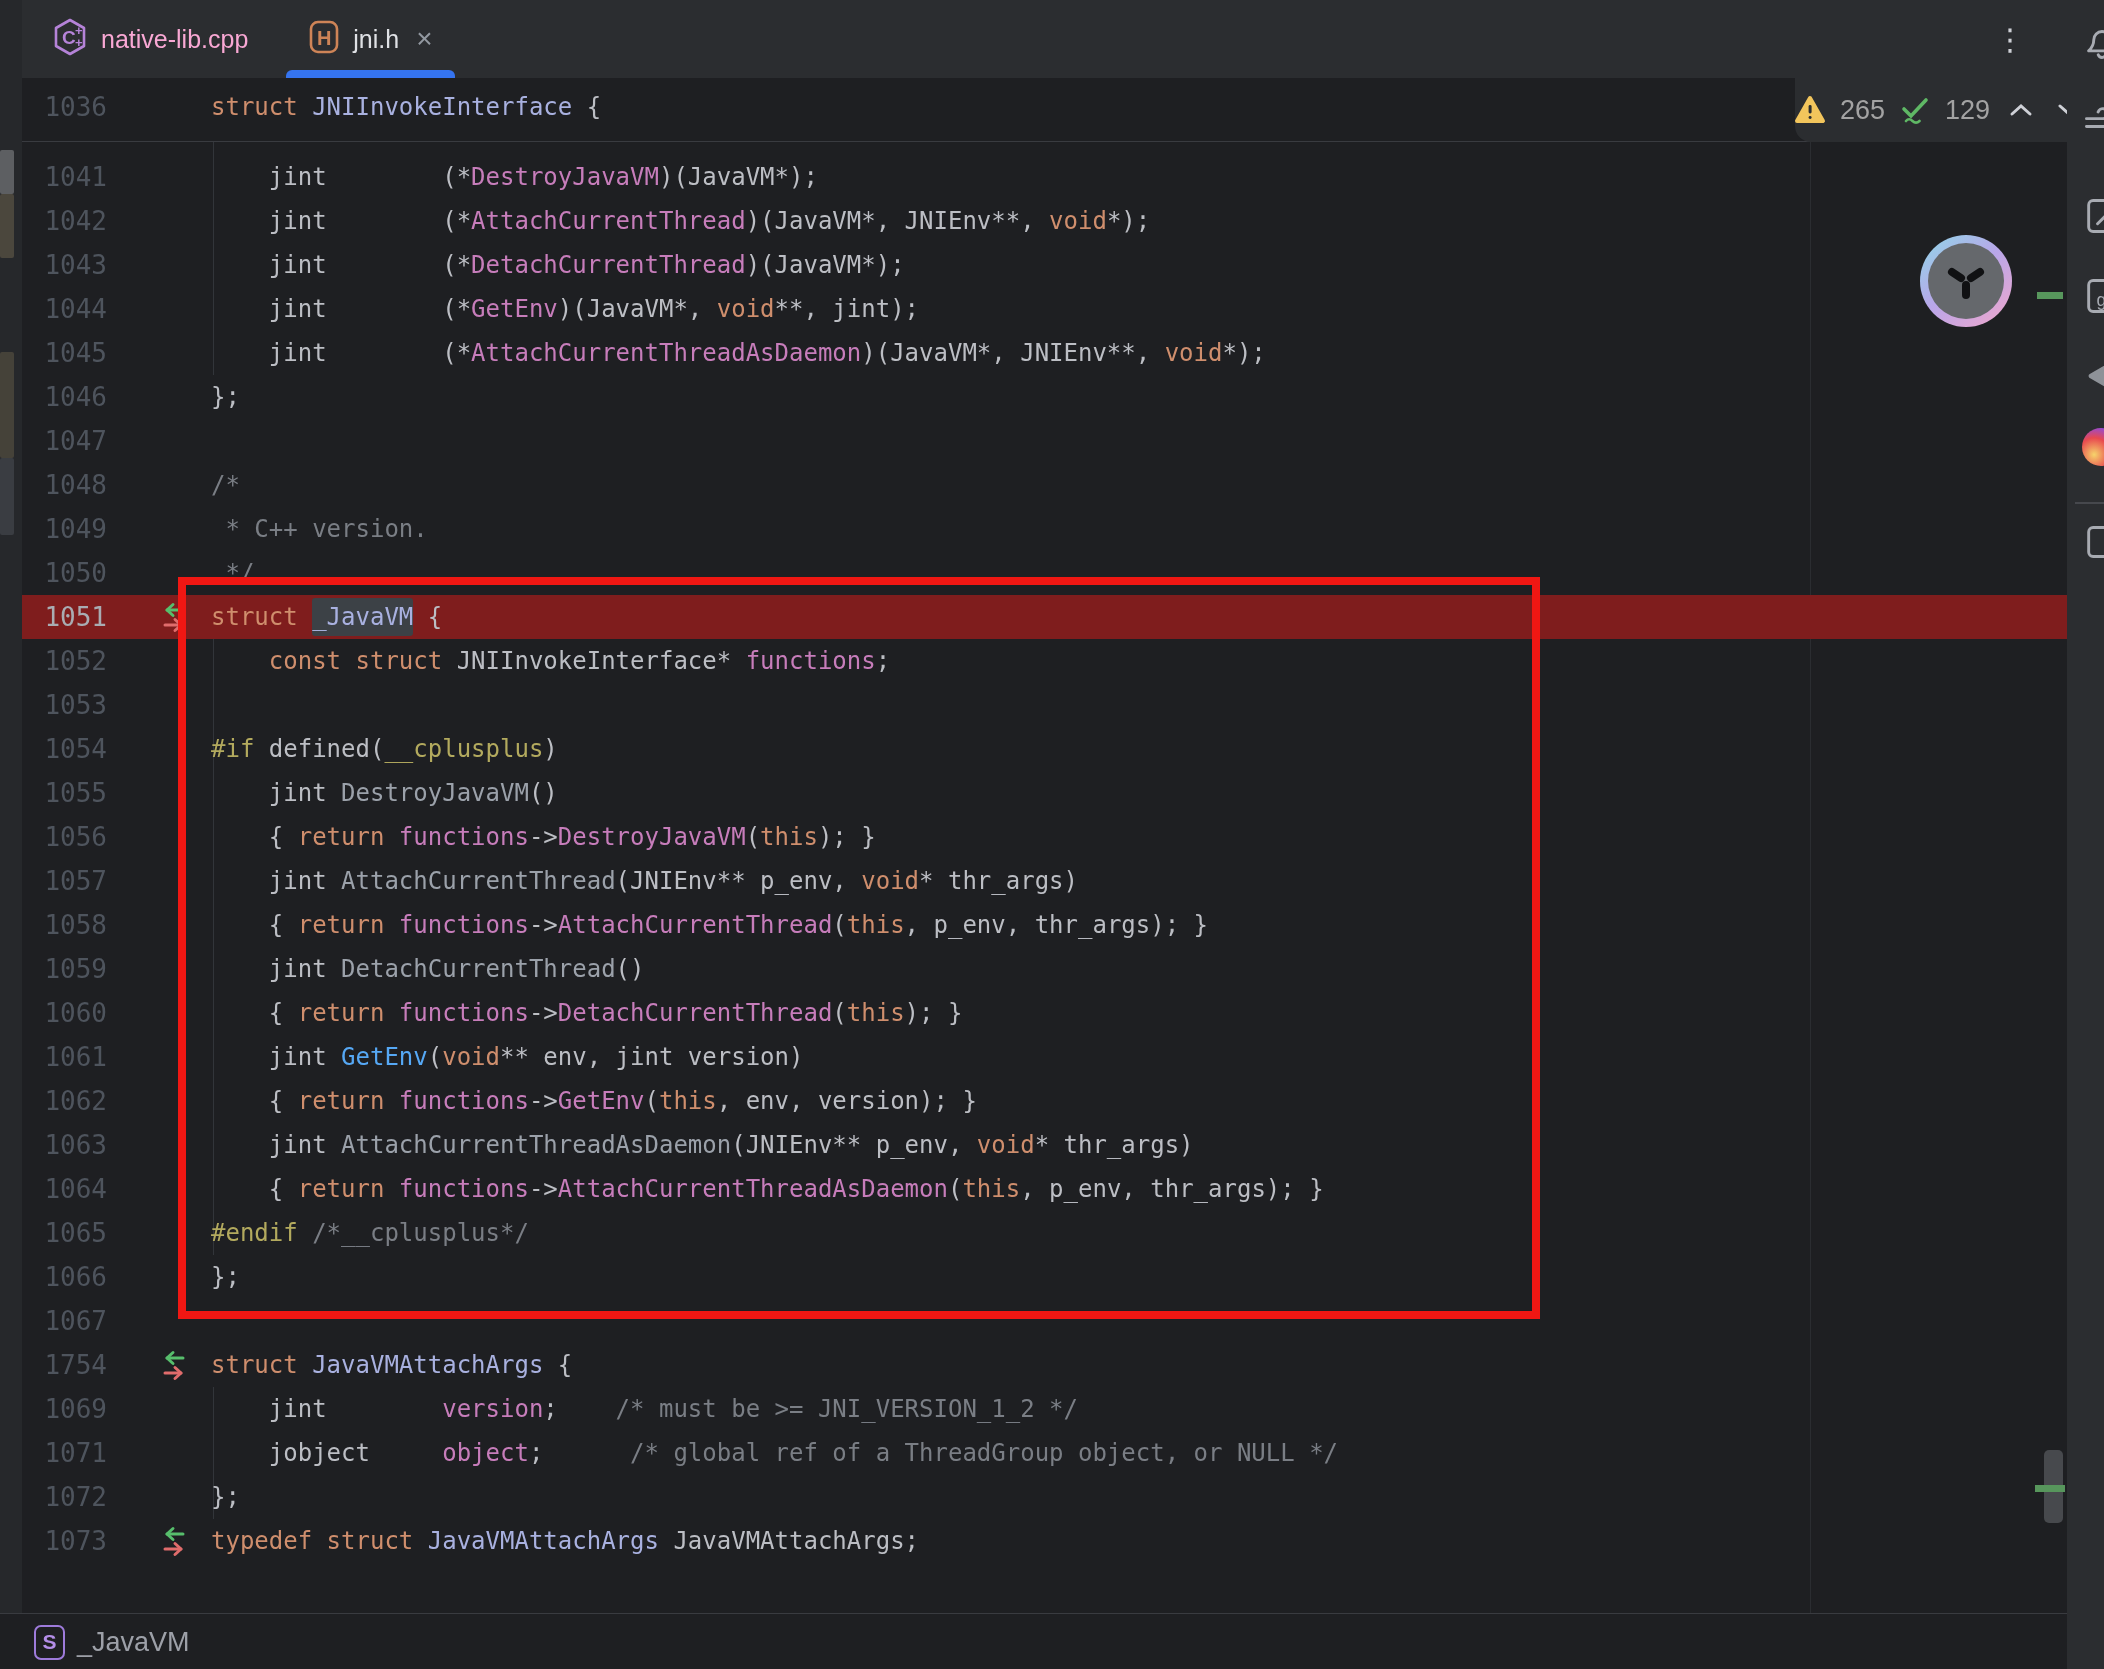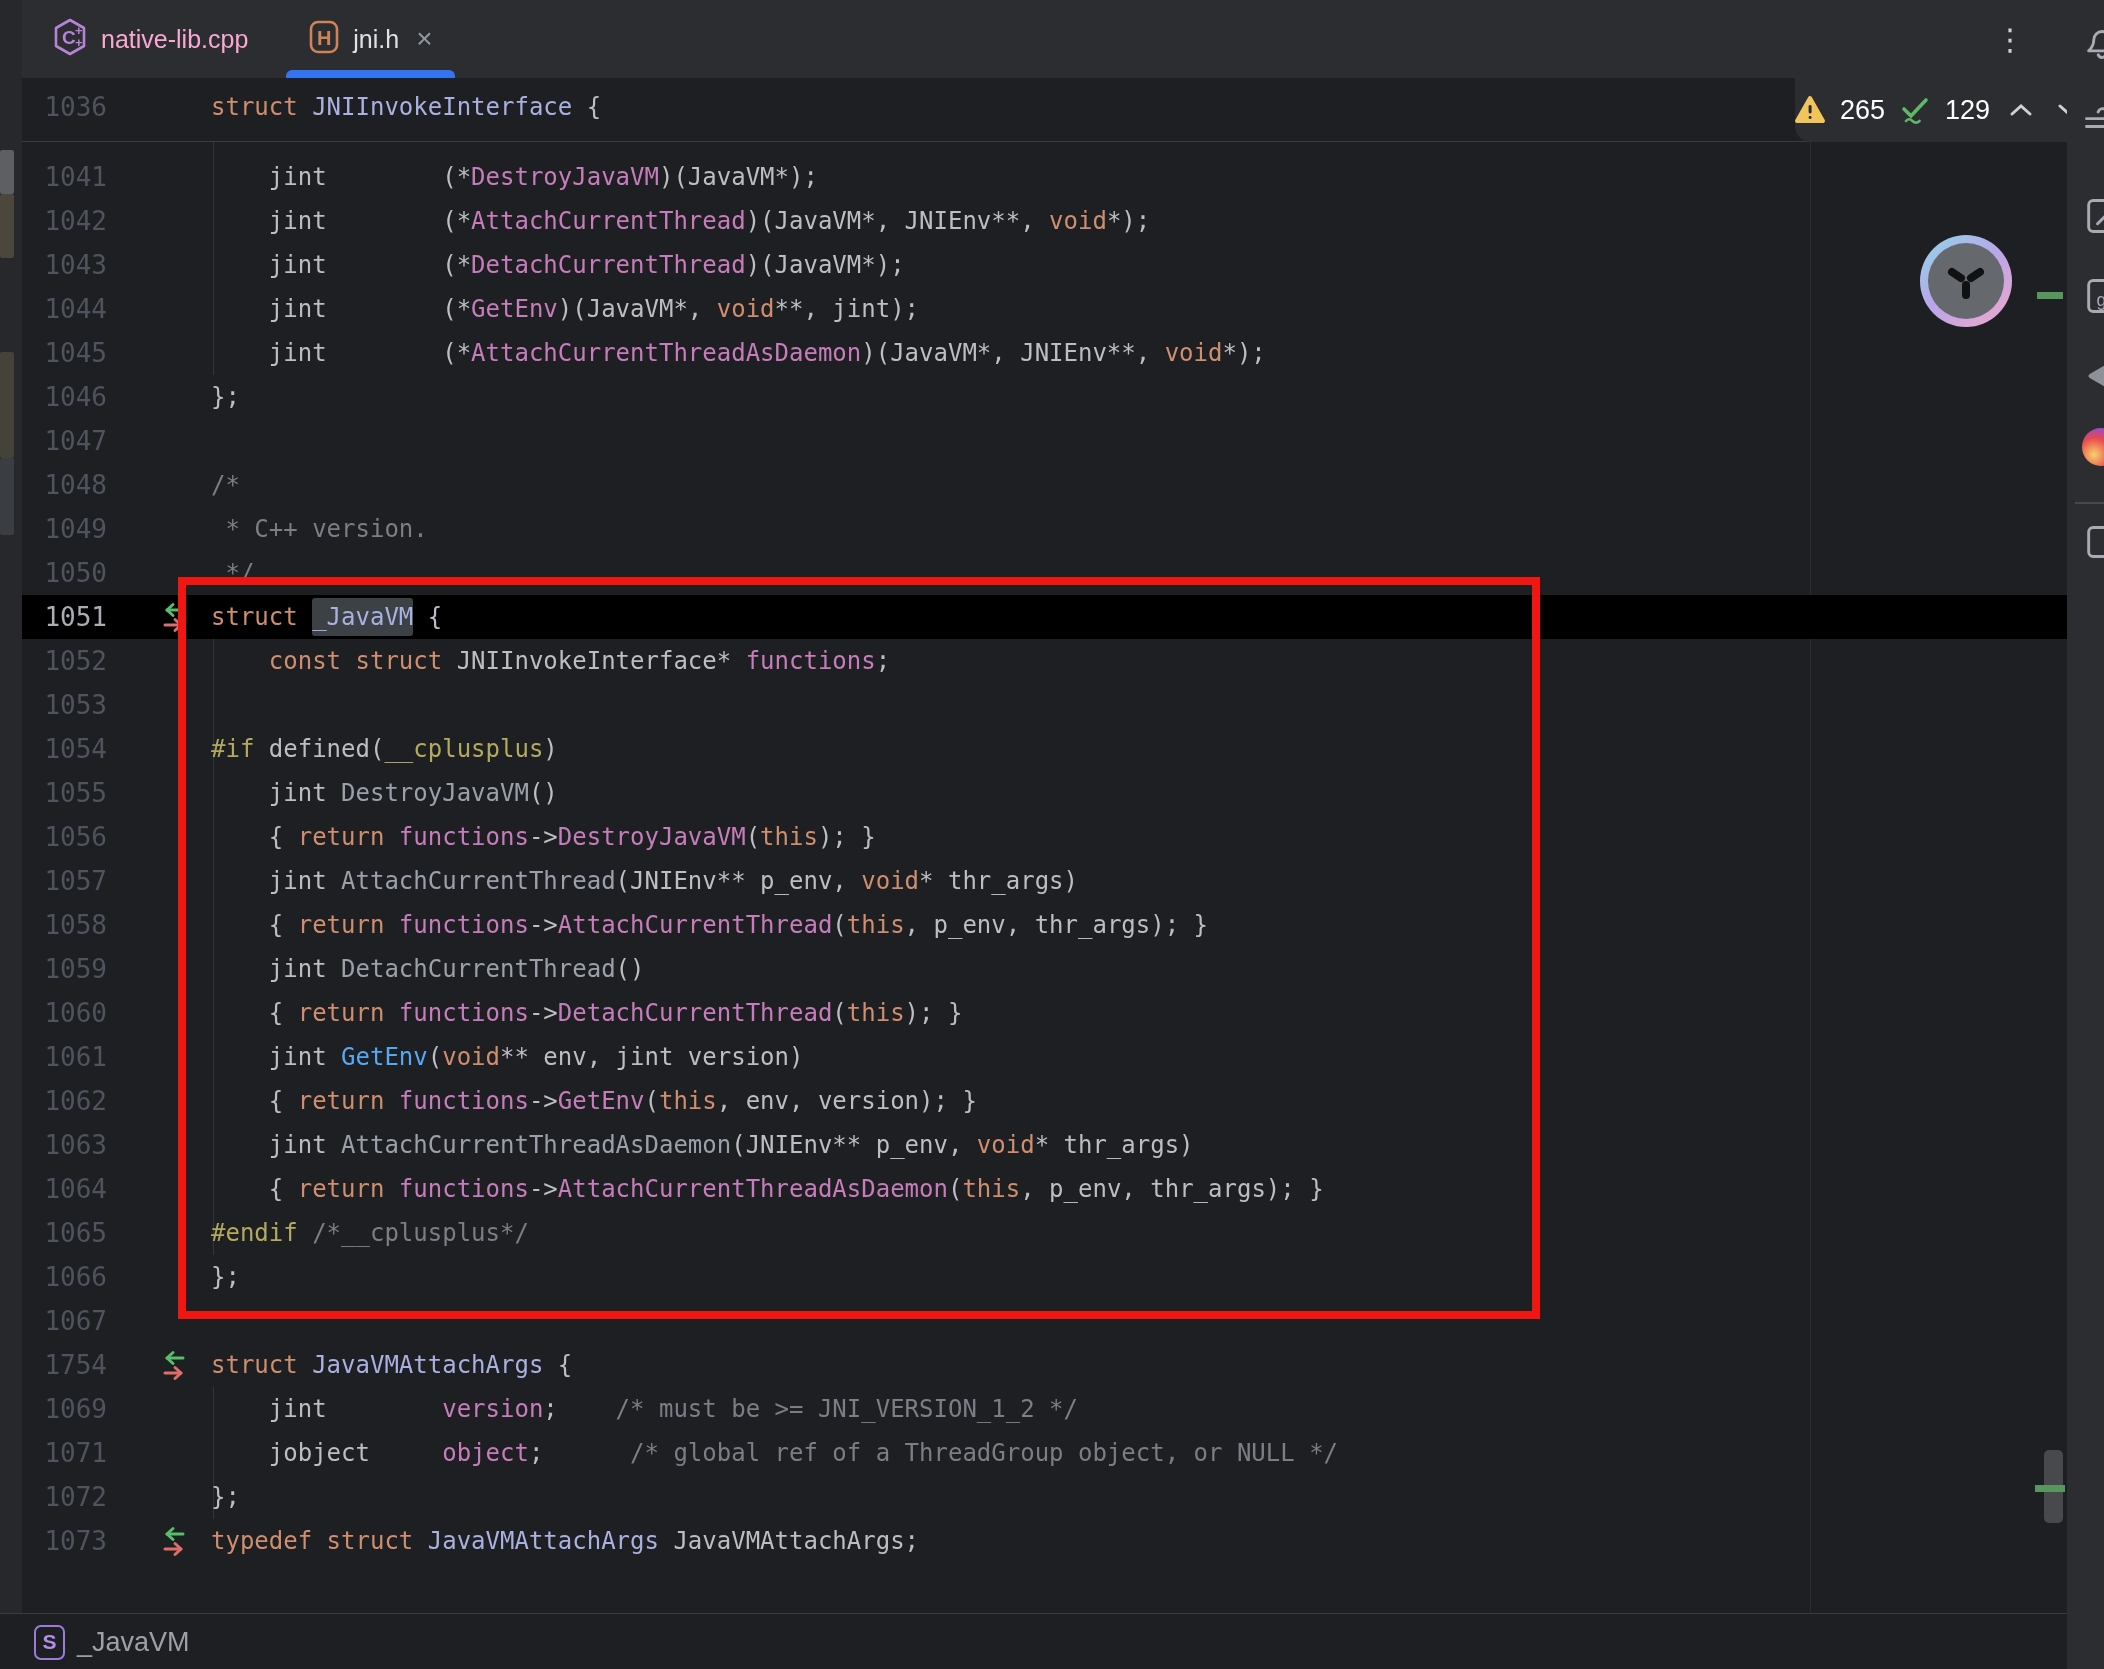--- a/index.html
+++ b/index.html
@@ -22,41 +22,41 @@
   
   .right-stripe{position:absolute;left:2067px;top:0;width:37px;height:1669px;background:#2B2D30;overflow:hidden;}
   .rs-ic{position:absolute;left:15px;width:40px;height:40px;}
   .rs-divider{position:absolute;left:8px;width:40px;height:2px;background:#46484D;}
   
   .editor{position:absolute;left:22px;top:78px;width:2045px;height:1535px;background:#1E1F22;overflow:hidden;}
   .margin-guide{position:absolute;left:1788px;top:0;width:1px;height:1535px;background:#2B2D31;z-index:1;}
   .indent-guide{position:absolute;width:1px;background:#32353A;left:191px;z-index:1;}
   .rows{position:absolute;left:0;top:33px;width:100%;z-index:2;}
   .row{display:flex;height:44px;line-height:44px;white-space:pre;}
-  .row.cur{background:#000000;}
+  .row.cur{background:#7f1d1d;}
   .num{width:85px;text-align:right;font-family:"DejaVu Sans Mono",monospace;font-size:26px;color:#4E545D;flex:none;}
   .row.cur .num{color:#A9ACB2;}
   .ic{width:104px;flex:none;position:relative;}
   .ic svg{position:absolute;left:50px;top:6px;}
   .code{font-family:"DejaVu Sans Mono",monospace;font-size:24px;color:#BCBEC4;flex:none;}
   .tok-d{color:#BCBEC4;}
   .tok-k{color:#CF8E6D;}
   .tok-s{color:#A9B1E0;}
   .tok-f{color:#C77DBB;}
   .tok-m{color:#9BA1AA;}
   .tok-b{color:#56A8F5;}
   .tok-p{color:#B3AA5E;}
   .tok-c{color:#7A7E85;}
   .hl{background:#3C4146;border-radius:3px;padding:5px 0;}
   
   .sticky{position:absolute;left:0;top:0;width:100%;height:63px;background:#1E1F22;border-bottom:1px solid #393B40;z-index:10;}
   .sticky .row{height:58px;line-height:58px;}
   
   .inspections{position:absolute;left:1773px;top:0;width:290px;height:64px;background:#2B2D30;border-radius:0 0 16px 16px;display:flex;align-items:center;justify-content:center;gap:14px;z-index:20;}
-  .inspections .cnt{font-size:27px;color:#ffffff;}
+  .inspections .cnt{font-size:27px;color:#a3a3a3;}
   .insp-btn{display:flex;align-items:center;padding:0 4px;}
   
   .stripe-mark-green{position:absolute;left:2015px;top:214px;width:26px;height:7px;background:#57965C;z-index:3;}
   .scroll-thumb{position:absolute;left:2022px;top:1372px;width:19px;height:73px;background:#47494D;border-radius:5px;z-index:3;}
   .scroll-mark-green{position:absolute;left:2013px;top:1407px;width:30px;height:7px;background:#57965C;z-index:4;}
   
   .gemini-fab{position:absolute;left:1898px;top:157px;width:92px;height:92px;border-radius:50%;
     background:linear-gradient(140deg,#8ED8E8 0%,#B9A6E9 48%,#F2A7CB 100%);z-index:30;
     display:flex;align-items:center;justify-content:center;}
   .gemini-fab .inner{width:76px;height:76px;border-radius:50%;background:#65686C;display:flex;align-items:center;justify-content:center;}

